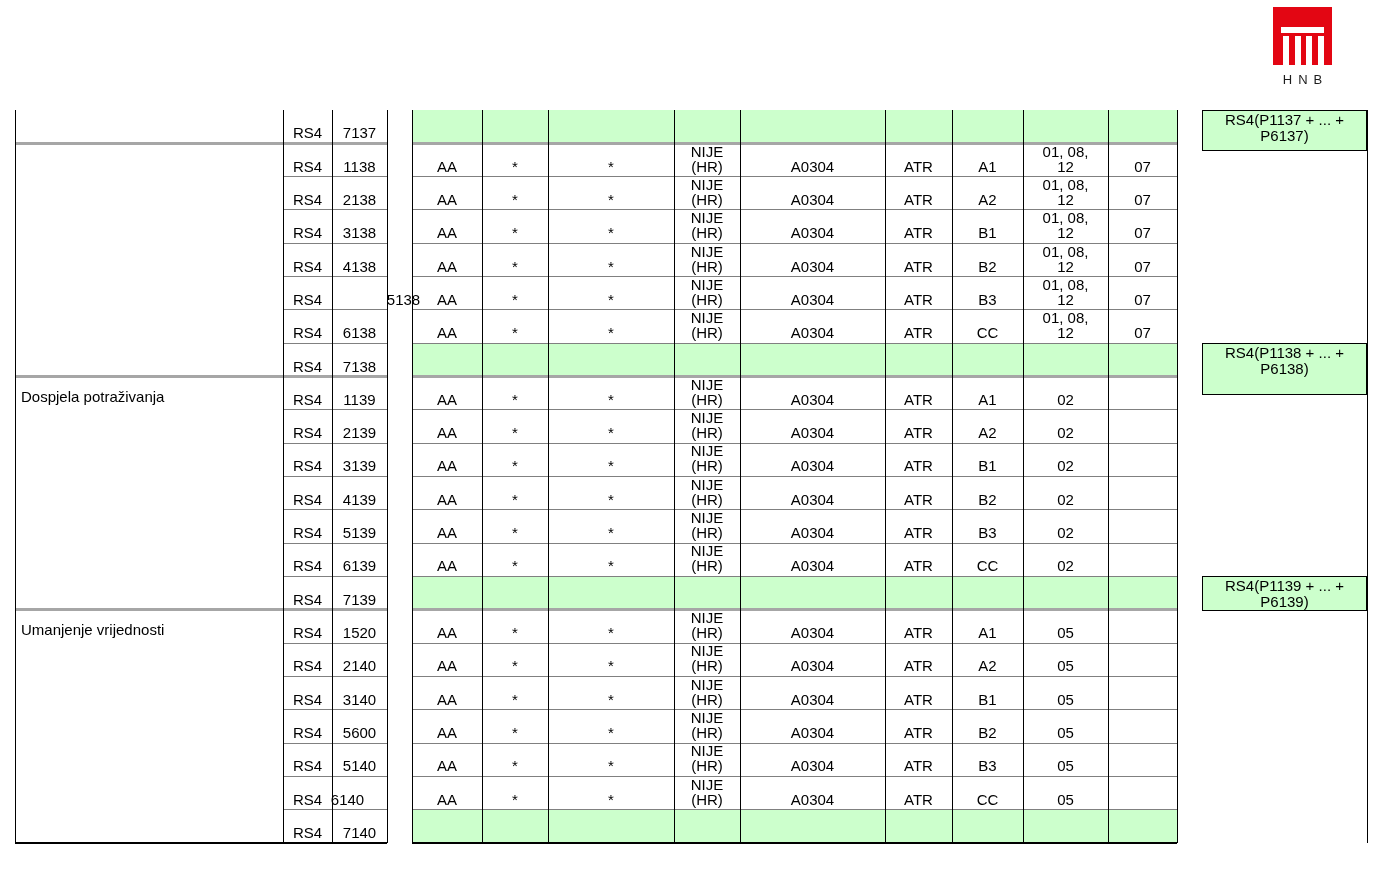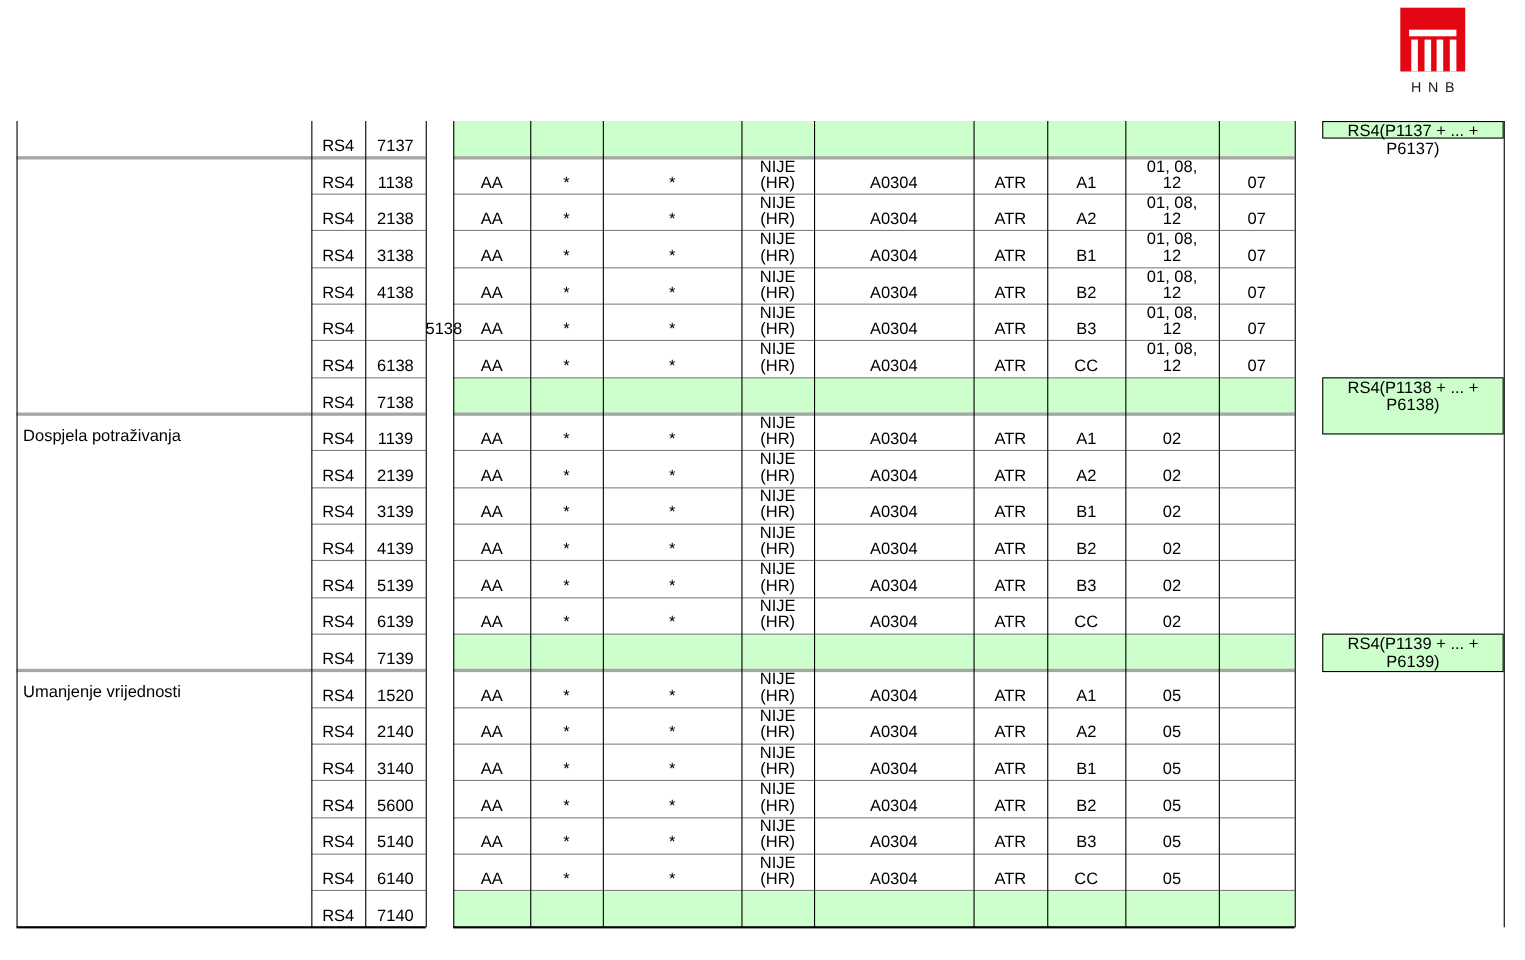--- a/index.html
+++ b/index.html
@@ -112,21 +112,21 @@
       <div class="vl" style="left: 1023px; top: 110px; height: 733px;"></div>
       <div class="vl" style="left: 1108px; top: 110px; height: 733px;"></div>
       <div class="vl" style="left: 1177px; top: 110px; height: 733px;"></div>
       <div class="vl" style="left: 1367px; top: 110px; height: 733px;"></div>
       <div class="cell" style="left: 283px; top: 110px; width: 49px; height: 33.32px;">
         <span>RS4</span>
       </div>
       <div class="cell" style="left: 332px; top: 110px; width: 55px; height: 33.32px;">
         <span>7137</span>
       </div>
-      <div class="sum-cell" style="left: 1202px; top: 110px; width: 165px; height: 16px;">
+      <div class="sum-cell" style="left: 1202px; top: 110px; width: 165px; height: 41px;">
         <span>RS4(P1137 + ... + P6137)</span>
       </div>
       <div class="cell" style="left: 283px; top: 143.32px; width: 49px; height: 33.32px;">
         <span>RS4</span>
       </div>
       <div class="cell" style="left: 332px; top: 143.32px; width: 55px; height: 33.32px;">
         <span>1138</span>
       </div>
       <div class="cell" style="left: 412px; top: 143.32px; width: 70px; height: 33.32px;">
         <span>AA</span>
@@ -670,21 +670,21 @@
       </div>
       <div class="cell" style="left: 952px; top: 743.05px; width: 71px; height: 33.32px;">
         <span>B3</span>
       </div>
       <div class="cell wrap-period" style="left: 1023px; top: 743.05px; width: 85px; height: 33.32px;">
         <span>05</span>
       </div>
       <div class="cell" style="left: 283px; top: 776.36px; width: 49px; height: 33.32px;">
         <span>RS4</span>
       </div>
-      <div class="cell" style="left: 332px; top: 776.36px; width: 55px; height: 33.32px;">
+      <div class="cell" style="left: 320px; top: 776.36px; width: 55px; height: 33.32px;">
         <span>6140</span>
       </div>
       <div class="cell" style="left: 412px; top: 776.36px; width: 70px; height: 33.32px;">
         <span>AA</span>
       </div>
       <div class="cell" style="left: 482px; top: 776.36px; width: 66px; height: 33.32px;">
         <span>*</span>
       </div>
       <div class="cell" style="left: 548px; top: 776.36px; width: 126px; height: 33.32px;">
         <span>*</span>

